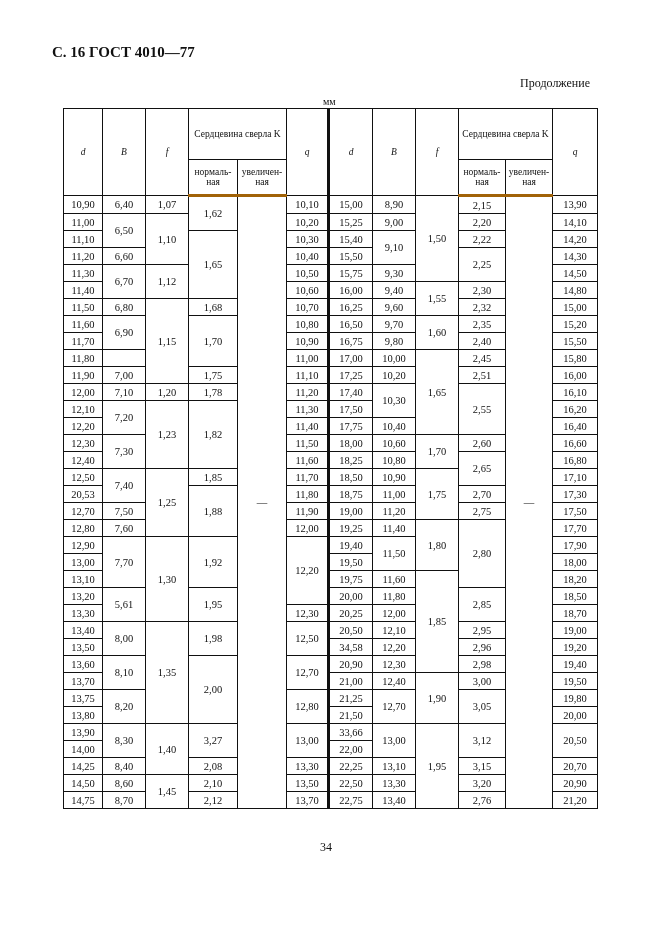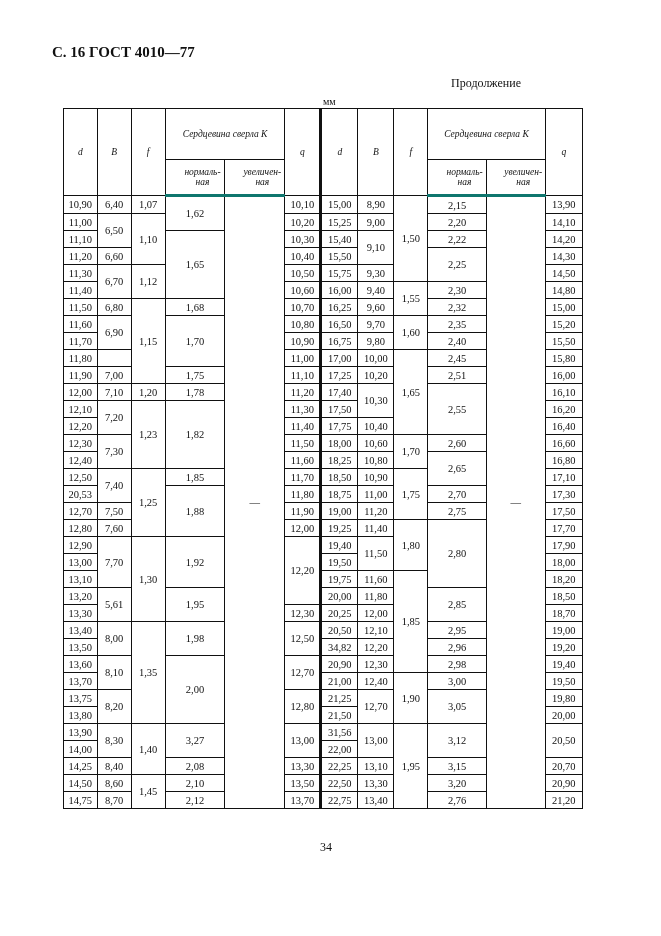--- a/index.html
+++ b/index.html
@@ -1,25 +1,25 @@
 <!DOCTYPE html>
 <html><head>
 <meta charset="utf-8">
 <style>
   body { margin:0; background:#fff; font-family:"Liberation Serif", serif; color:#111; }
-  .page { position:relative; width:583px; height:936px; }
+  .page { position:relative; width:652px; height:936px; }
   .hdr { position:absolute; left:52px; top:44px; font-weight:bold; font-size:15px; }
   .cont { position:absolute; right:62px; top:76px; font-size:12px; }
   .units { position:absolute; left:323px; top:96px; font-size:10px;text-align:right; }
   table { position:absolute; left:63px; top:108px; border-collapse:collapse; font-size:10.5px; }
   td, th { border:1px solid #111; text-align:center; padding:0; height:16px; font-weight:normal; }
-  th { font-size:9.5px;font-style:italic; }
+  th { font-size:9.5px; }
   th.it { font-style:italic; }
   .sep { border-right:3px solid #111; }
-  thead tr:last-child th { border-bottom:3px solid #0f766e;padding-left:15px; }
+  thead tr:last-child th { border-bottom:3px solid #a16207; }
   .pnum { position:absolute; left:320px; top:840px; font-size:12px;font-family:Liberation Serif, serif; }
   .dash { vertical-align:middle; }
 </style>
 </head>
 <body>
 
 <div class="page">
   <div class="hdr">С. 16 ГОСТ 4010—77</div>
   <div class="cont">Продолжение</div>
   <div class="units">мм</div>
@@ -283,21 +283,21 @@
           <td rowspan="6">1,35</td>
           <td rowspan="2">1,98</td>
           <td rowspan="2" class="sep">12,50</td>
           <td>20,50</td>
           <td>12,10</td>
           <td>2,95</td>
           <td>19,00</td>
         </tr>
         <tr>
           <td>13,50</td>
-          <td>34,82</td>
+          <td>34,58</td>
           <td>12,20</td>
           <td>2,96</td>
           <td>19,20</td>
         </tr>
         <tr>
           <td>13,60</td>
           <td rowspan="2">8,10</td>
           <td rowspan="4">2,00</td>
           <td rowspan="2" class="sep">12,70</td>
           <td>20,90</td>
@@ -326,21 +326,21 @@
           <td>13,80</td>
           <td>21,50</td>
           <td>20,00</td>
         </tr>
         <tr>
           <td>13,90</td>
           <td rowspan="2">8,30</td>
           <td rowspan="3">1,40</td>
           <td rowspan="2">3,27</td>
           <td rowspan="2" class="sep">13,00</td>
-          <td>31,56</td>
+          <td>33,66</td>
           <td rowspan="2">13,00</td>
           <td rowspan="5">1,95</td>
           <td rowspan="2">3,12</td>
           <td rowspan="2">20,50</td>
         </tr>
         <tr>
           <td>14,00</td>
           <td>22,00</td>
         </tr>
         <tr>

